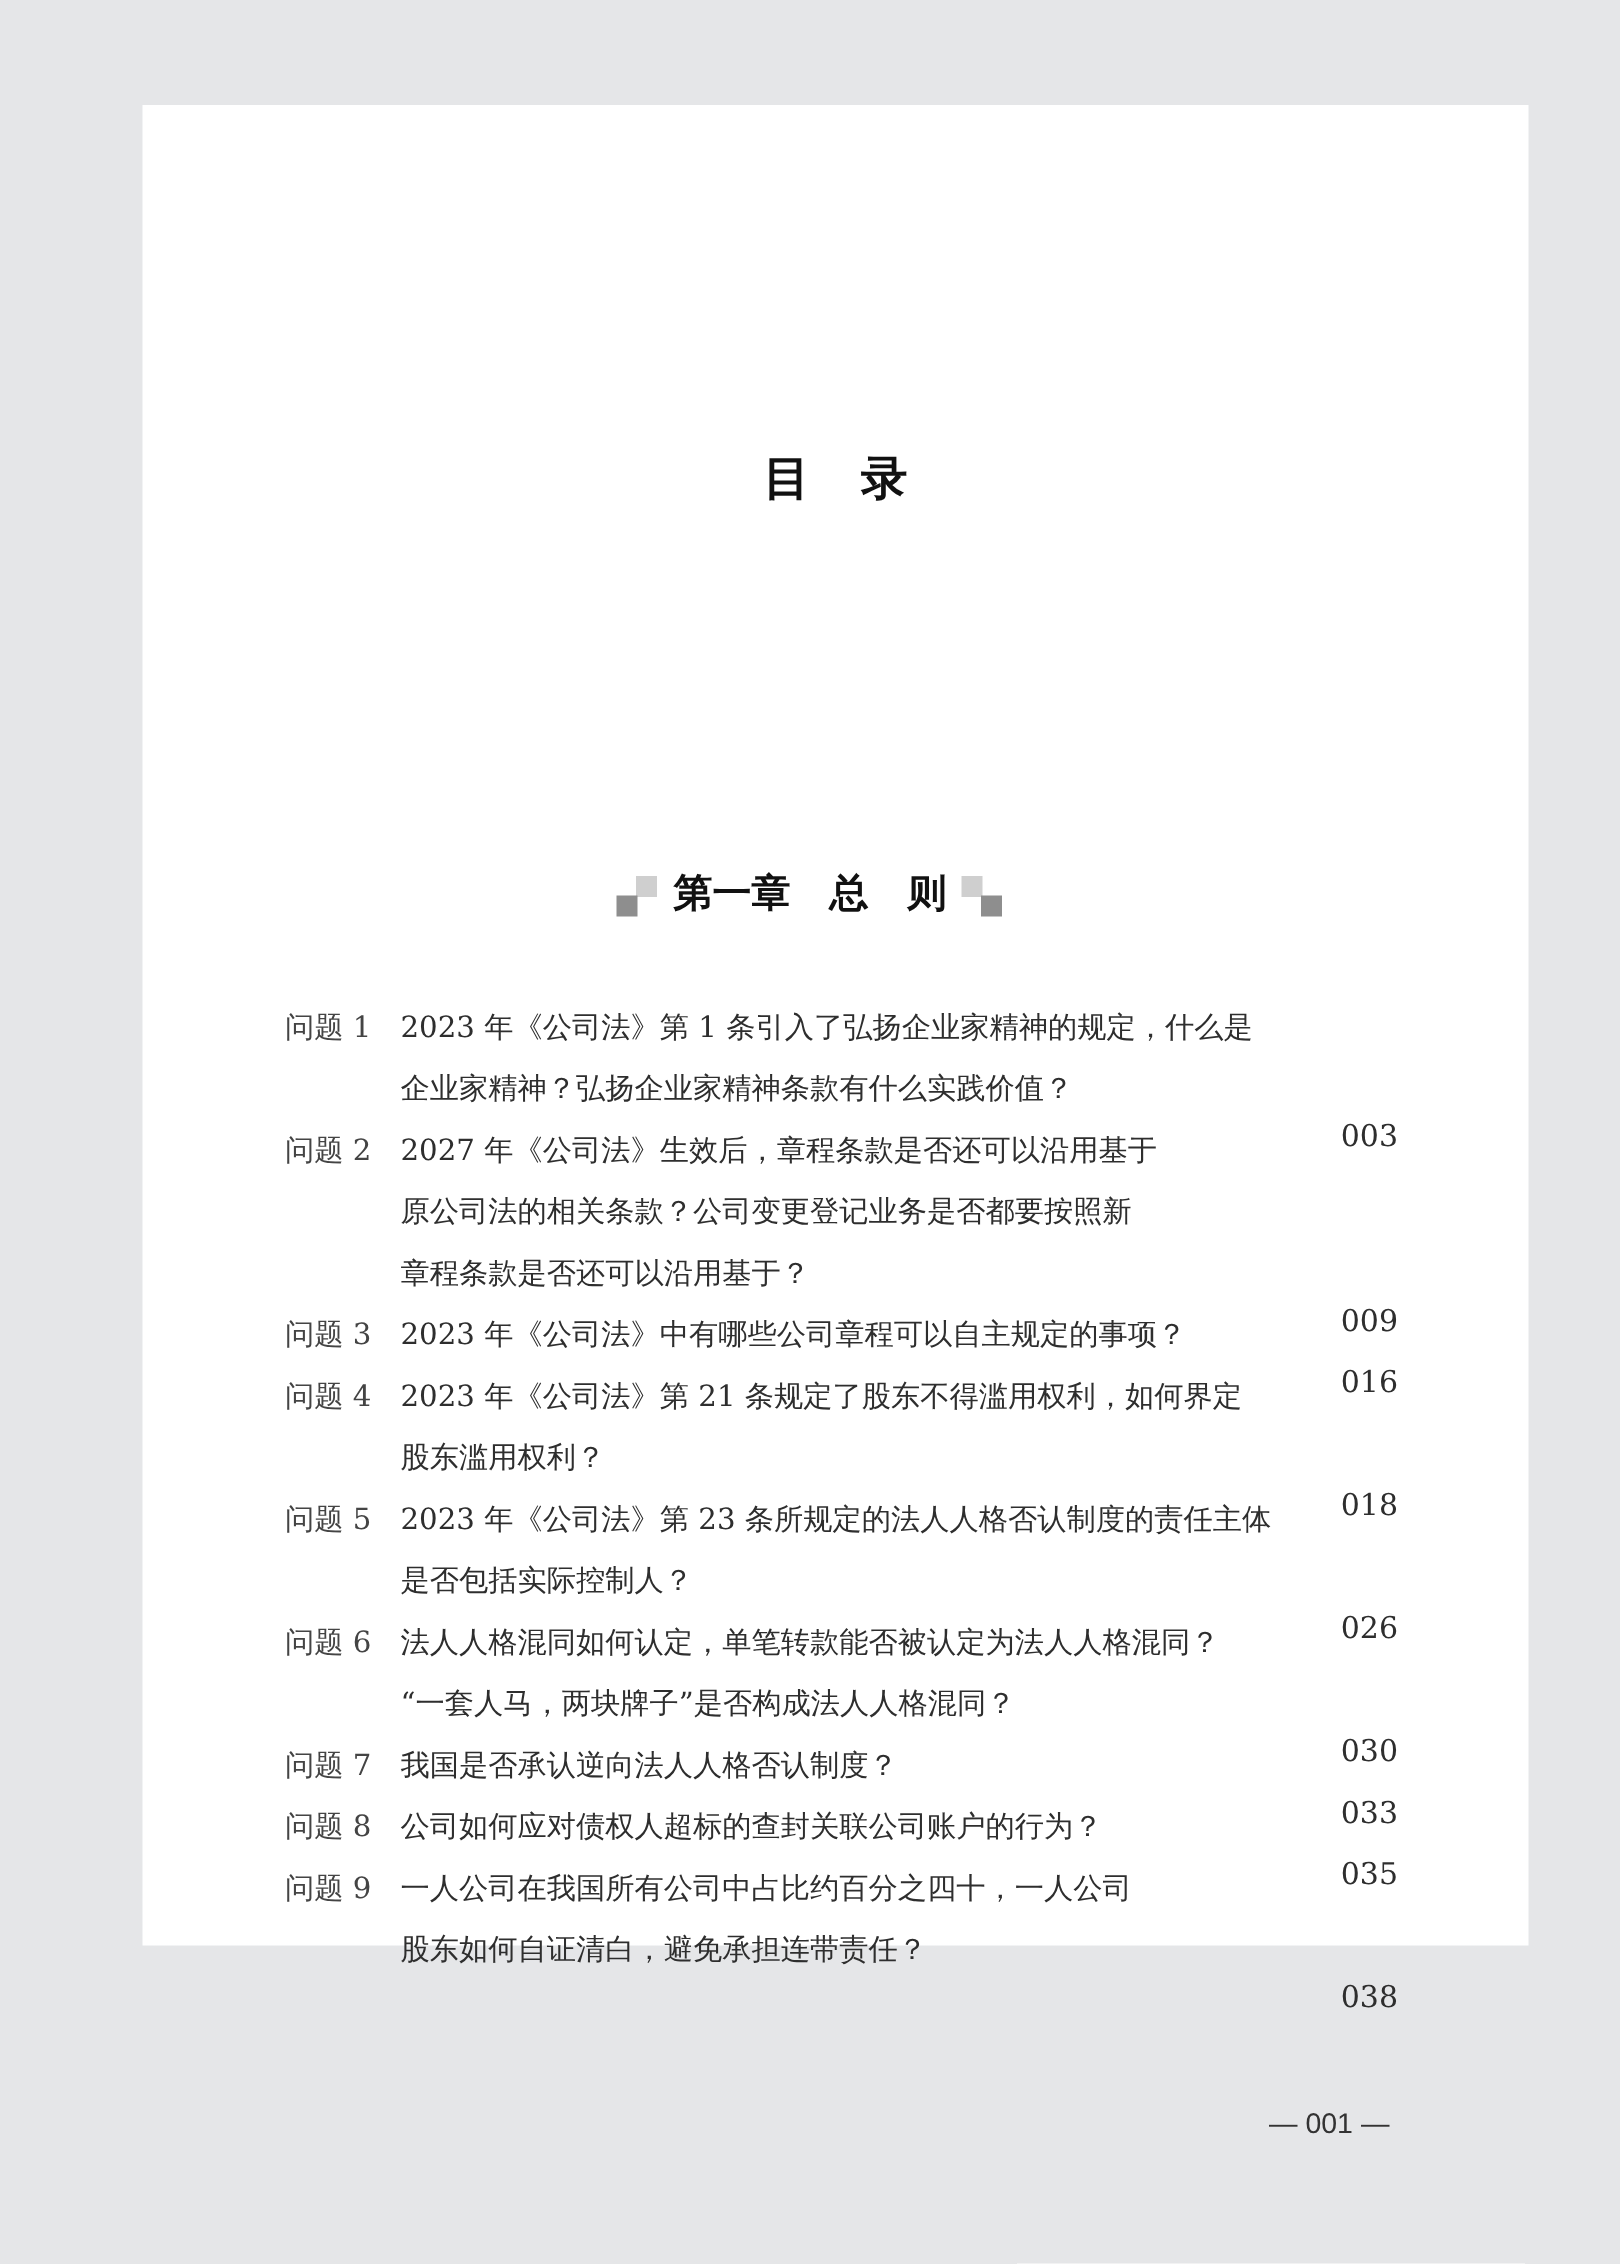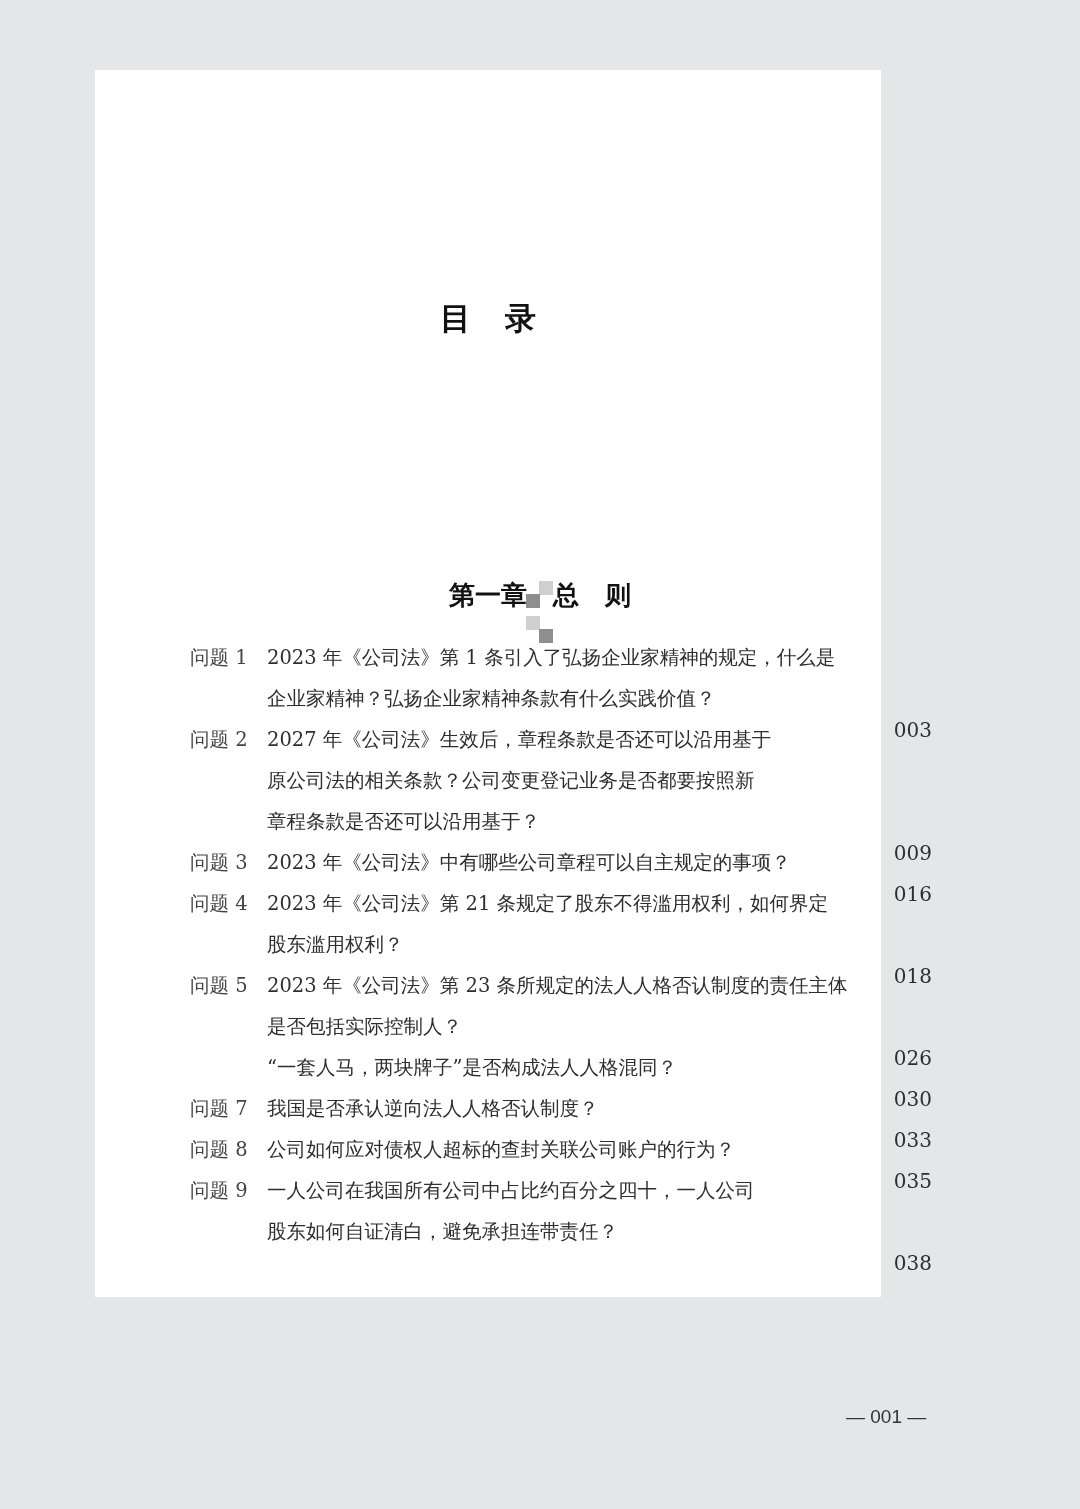--- a/index.html
+++ b/index.html
@@ -7,21 +7,21 @@
     width: 1080px; height: 1509px;
     background: #e5e6e8;
     position: relative;
     overflow: hidden;
     font-family: "DejaVu Serif", "Liberation Serif", serif;
     color: #2e2e2e;
   }
   .panel {
     position: absolute;
     left: 95px; top: 70px;
-    width: 786px; height: 1227px;
+    width: 924px; height: 1227px;
     background: #ffffff;
   }
   .toc-title {
     position: absolute;
     left: 0; right: 0;
     top: 228px;
     text-align: center;
     font-family: "DejaVu Sans", "Liberation Sans", sans-serif;
     font-weight: bold;
     font-size: 31px;
@@ -57,21 +57,21 @@
   }
   .sq.light { background: #cfcfcf; }
   .sq.dark { background: #8e8e8e; }
   .deco.left .light { left: 13px; top: 0; }
   .deco.left .dark { left: 0; top: 13px; }
   .deco.right .light { left: 0; top: 0; }
   .deco.right .dark { left: 13px; top: 13px; }
 
   .toc {
     position: absolute;
-    left: 0; top: 637px;
+    left: 0; top: 664px;
     width: 1080px;
   }
   .line {
     position: relative;
     height: 41px;
     line-height: 41px;
     font-size: 19.5px;
     color: #2e2e2e;
     white-space: nowrap;
   }
@@ -100,21 +100,21 @@
     white-space: pre;
   }
 </style>
 </head>
 <body>
 
 <div class="panel">
   <div class="toc-title">目录</div>
 </div>
 
-<div class="chapter" style="top:578px;flex-direction:column;">
+<div class="chapter" style="top:578px;">
   <div class="deco left">
     <div class="sq light"></div>
     <div class="sq dark"></div>
   </div>
   <span class="chapter-text">第一章　总　则</span>
   <div class="deco right">
     <div class="sq light"></div>
     <div class="sq dark"></div>
   </div>
 </div>
@@ -160,20 +160,24 @@
   <div class="line">
     <span class="q-label">问题 5</span>
     <span class="q-text">2023 年《公司法》第 23 条所规定的法人人格否认制度的责任主体</span>
   </div>
   <div class="line">
     <span class="q-text">是否包括实际控制人？</span>
     <span class="q-page">026</span>
   </div>
 
   <div class="line">
+    <span class="q-label">问题 6</span>
+    <span class="q-text">法人人格混同如何认定，单笔转款能否被认定为法人人格混同？</span>
+  </div>
+  <div class="line">
     <span class="q-text">“一套人马，两块牌子”是否构成法人人格混同？</span>
     <span class="q-page">030</span>
   </div>
 
   <div class="line">
     <span class="q-label">问题 7</span>
     <span class="q-text">我国是否承认逆向法人人格否认制度？</span>
     <span class="q-page">033</span>
   </div>
 

